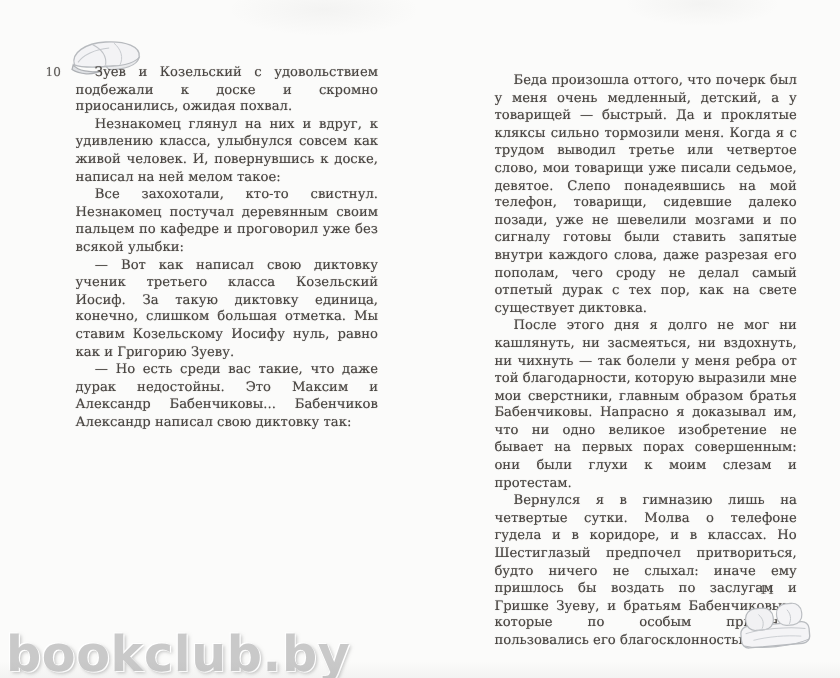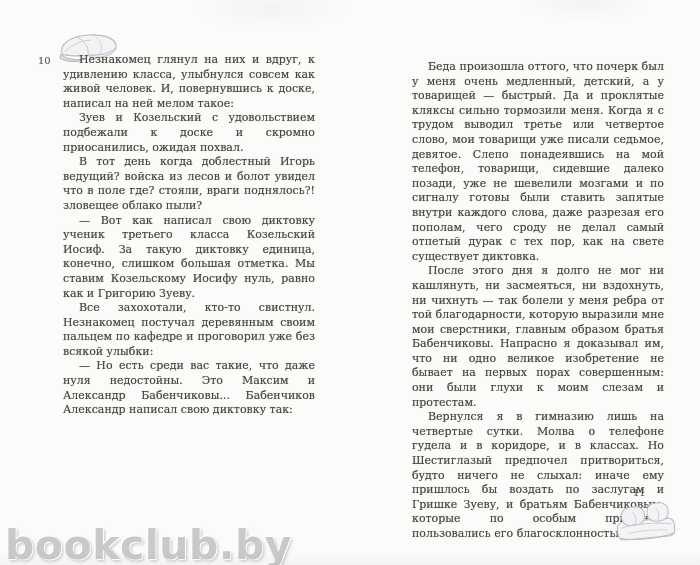--- a/index.html
+++ b/index.html
@@ -87,31 +87,30 @@
     <path d="M6 22 C10 27, 20 29, 30 27 C22 31, 11 30, 5 26 Z" fill="#dfe1e4" stroke="#aeb1b5" stroke-width="1"></path>
     <path d="M33 23 C44 24, 56 21, 61 16 C59 23, 48 26, 36 26 Z" fill="#e9eaec" stroke="#b7babe" stroke-width="0.9"></path>
   </svg>
 
   <div class="pagenum left">10</div>
   <div class="pagenum right">11</div>
 
   <div class="page left-page" lang="ru">
 
 
+      <p>Зуев и Козельский с удовольствием подбежали к доске и скромно приосанились, ожидая похвал.</p>
+
       <p>Незнакомец глянул на них и вдруг, к удивлению класса, улыбнулся совсем как живой человек. И, повернувшись к доске, написал на ней мелом такое:</p>
 
-      <p>Зуев и Козельский с удовольствием подбежали к доске и скромно приосанились, ожидая похвал.</p>
 
-      <p>В тот день когда доблестный Игорь ведущий? войска из лесов и болот увидел что в поле где? стояли, враги поднялось?! зловещее облако пыли?</p>
+      <p>Все захохотали, кто-то свистнул. Незнакомец постучал деревянным своим пальцем по кафедре и проговорил уже без всякой улыбки:</p>
 
       <p>— Вот как написал свою диктовку ученик третьего класса Козельский Иосиф. За такую диктовку единица, конечно, слишком большая отметка. Мы ставим Козельскому Иосифу нуль, равно как и Григорию Зуеву.</p>
 
-      <p>Все захохотали, кто-то свистнул. Незнакомец постучал деревянным своим пальцем по кафедре и проговорил уже без всякой улыбки:</p>
-
-      <p>— Но есть среди вас такие, что даже нуля недостойны. Это Максим и Александр Бабенчиковы... Бабенчиков Александр написал свою диктовку так:</p>
+      <p>— Но есть среди вас такие, что даже дурак недостойны. Это Максим и Александр Бабенчиковы... Бабенчиков Александр написал свою диктовку так:</p>
 
     </div>
 
   <div class="page right-page" lang="ru">
 
       <p>Беда произошла оттого, что почерк был у меня очень медленный, детский, а у товарищей — быстрый. Да и проклятые кляксы сильно тормозили меня. Когда я с трудом выводил третье или четвертое слово, мои товарищи уже писали седьмое, девятое. Слепо понадеявшись на мой телефон, товарищи, сидевшие далеко позади, уже не шевелили мозгами и по сигналу готовы были ставить запятые внутри каждого слова, даже разрезая его пополам, чего сроду не делал самый отпетый дурак с тех пор, как на свете существует диктовка.</p>
 
       <p>После этого дня я долго не мог ни кашлянуть, ни засмеяться, ни вздохнуть, ни чихнуть — так болели у меня ребра от той благодарности, которую выразили мне мои сверстники, главным образом братья Бабенчиковы. Напрасно я доказывал им, что ни одно великое изобретение не бывает на первых порах совершенным: они были глухи к моим слезам и протестам.</p>
 
       <p>Вернулся я в гимназию лишь на четвертые сутки. Молва о телефоне гудела и в коридоре, и в классах. Но Шестиглазый предпочел притвориться, будто ничего не слыхал: иначе ему пришлось бы воздать по заслугам и Гришке Зуеву, и братьям Бабенчиковым, которые по особым причинам пользовались его благосклонностью.</p>

